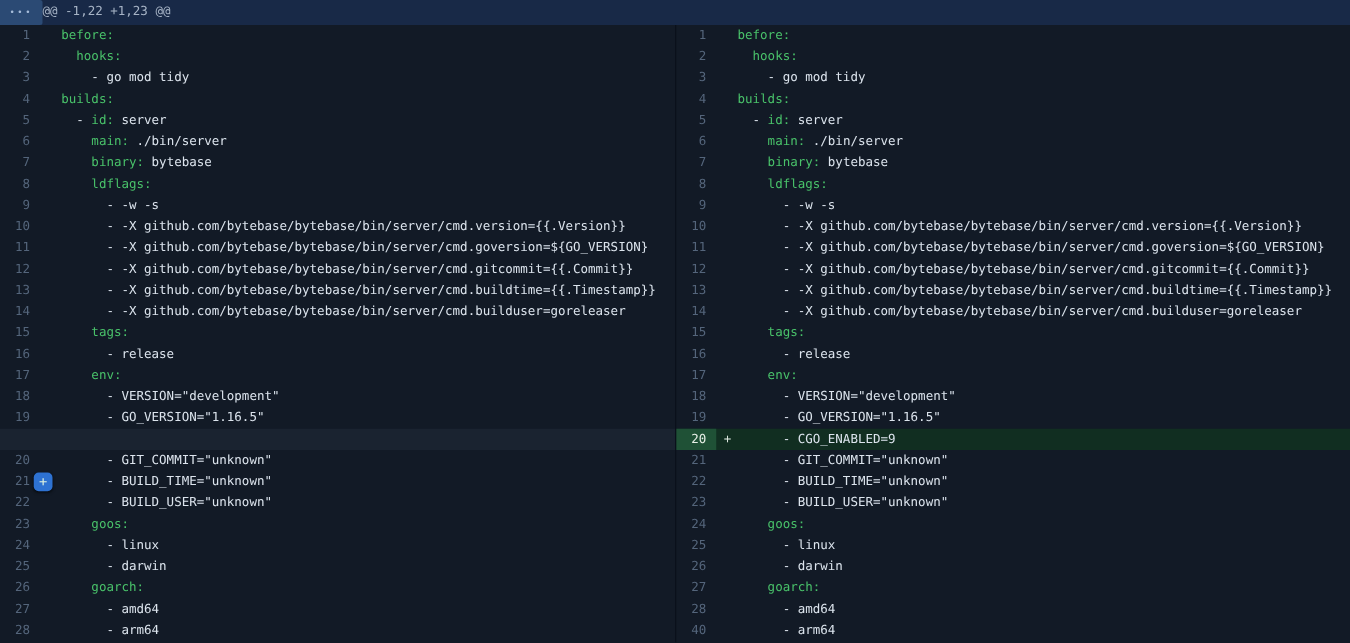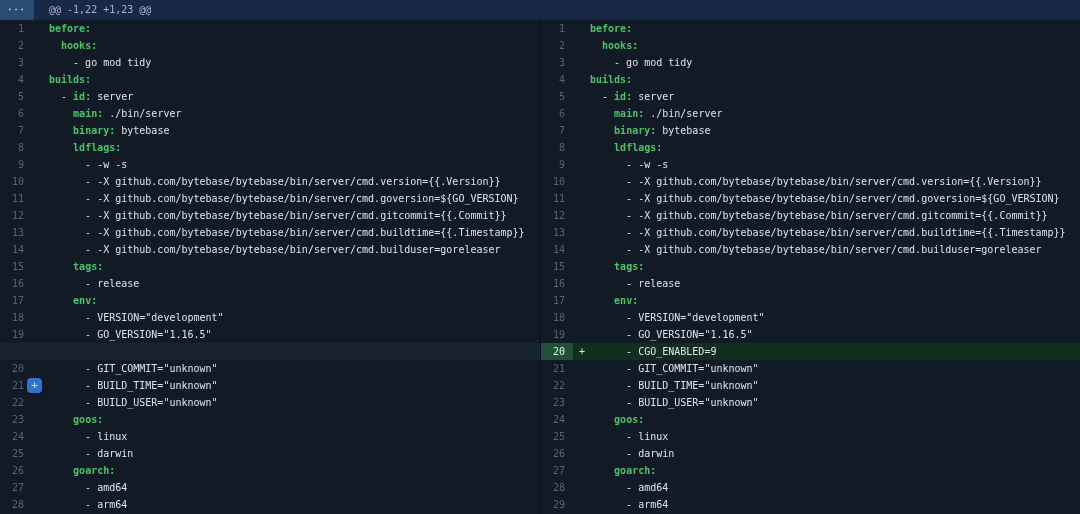--- a/index.html
+++ b/index.html
@@ -19,39 +19,38 @@
   .expand-chip {
     width: 34px; height: 20px;
     background: #2b4a74;
     border: none; cursor: pointer;
     display: flex; align-items: center; justify-content: center;
     color: #a6bcd9; font-size: 7px; letter-spacing: 2px;
     font-family: "DejaVu Sans Mono", monospace;
     border-radius: 0 2px 2px 0;
   }
   .hunk-text {
-    margin-left: 15px;
     color: #a7b4c6; font-size: 10px; line-height: 20px;
     white-space: pre;
   }
 
   
   .panes { display: flex; height: 494px; }
   .pane { width: 540px; position: relative; overflow: hidden; }
   .pane.right { border-left: 1px solid #0a101b; }
 
   .row { display: flex; height: 17px; line-height: 17px; font-size: 10px; white-space: pre; }
   .row .num {
     width: 32px; flex: 0 0 32px;
     text-align: right; padding-right: 8px;
     color: #54657b; cursor: pointer;
   }
   .row .marker { width: 17px; flex: 0 0 17px; text-align: left; padding-left: 6px; color: #dbe6de; }
   .row .code { flex: 1; overflow: hidden; color: #dce4ed; }
-  .row .code .k { color: #49c26a; font-weight: bold; }
+  .row .code .k { color: #49c26a; }
 
   .row.empty { background: #1a2330; }
   .row.added { background: #112e21; }
   .row.added .num { background: #1f5136; color: #e7efe7; }
 
   
   .add-btn {
     position: absolute; left: 27px; top: 358px;
     width: 15px; height: 15px;
     background: #2e72d2; color: #dff2df;
@@ -129,17 +128,17 @@
         <div class="row"><span class="num">19</span><span class="marker"> </span><span class="code"><span>      - GO_VERSION="1.16.5"</span></span></div>
         <div class="row added"><span class="num">20</span><span class="marker">+</span><span class="code"><span>      - CGO_ENABLED=9</span></span></div>
         <div class="row"><span class="num">21</span><span class="marker"> </span><span class="code"><span>      - GIT_COMMIT="unknown"</span></span></div>
         <div class="row"><span class="num">22</span><span class="marker"> </span><span class="code"><span>      - BUILD_TIME="unknown"</span></span></div>
         <div class="row"><span class="num">23</span><span class="marker"> </span><span class="code"><span>      - BUILD_USER="unknown"</span></span></div>
         <div class="row"><span class="num">24</span><span class="marker"> </span><span class="code"><span>    </span><span class="k">goos:</span></span></div>
         <div class="row"><span class="num">25</span><span class="marker"> </span><span class="code"><span>      - linux</span></span></div>
         <div class="row"><span class="num">26</span><span class="marker"> </span><span class="code"><span>      - darwin</span></span></div>
         <div class="row"><span class="num">27</span><span class="marker"> </span><span class="code"><span>    </span><span class="k">goarch:</span></span></div>
         <div class="row"><span class="num">28</span><span class="marker"> </span><span class="code"><span>      - amd64</span></span></div>
-        <div class="row"><span class="num">29</span><span class="marker"> </span><span class="code"><span>      - arm64</span></span></div>
+        <div class="row"><span class="num">40</span><span class="marker"> </span><span class="code"><span>      - arm64</span></span></div>
       </div>
   </div>
 
 </div>
 
 </body></html>

